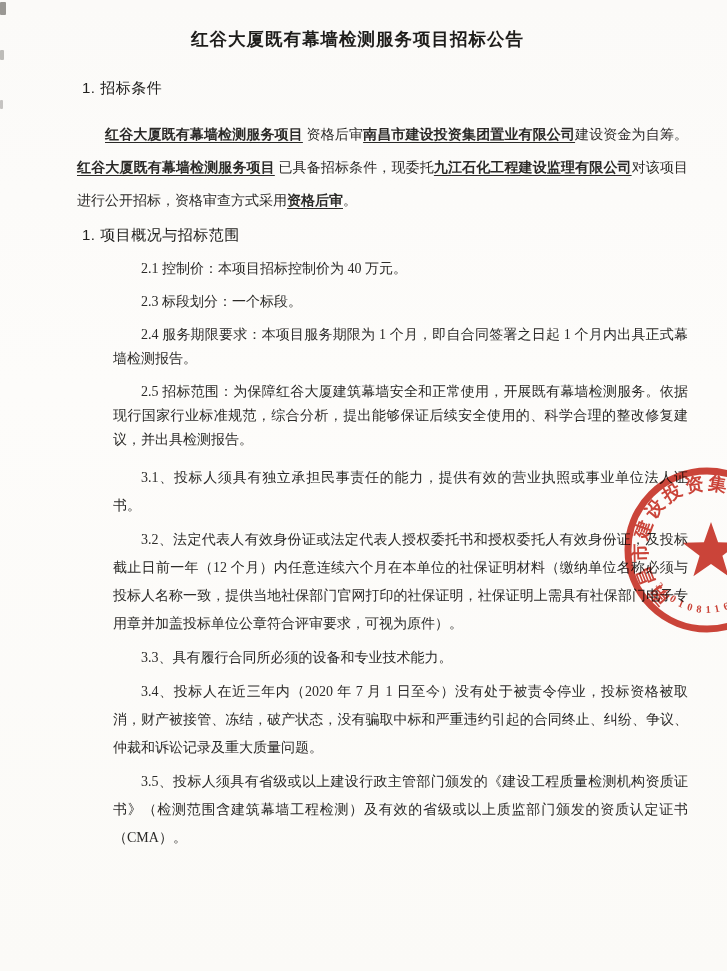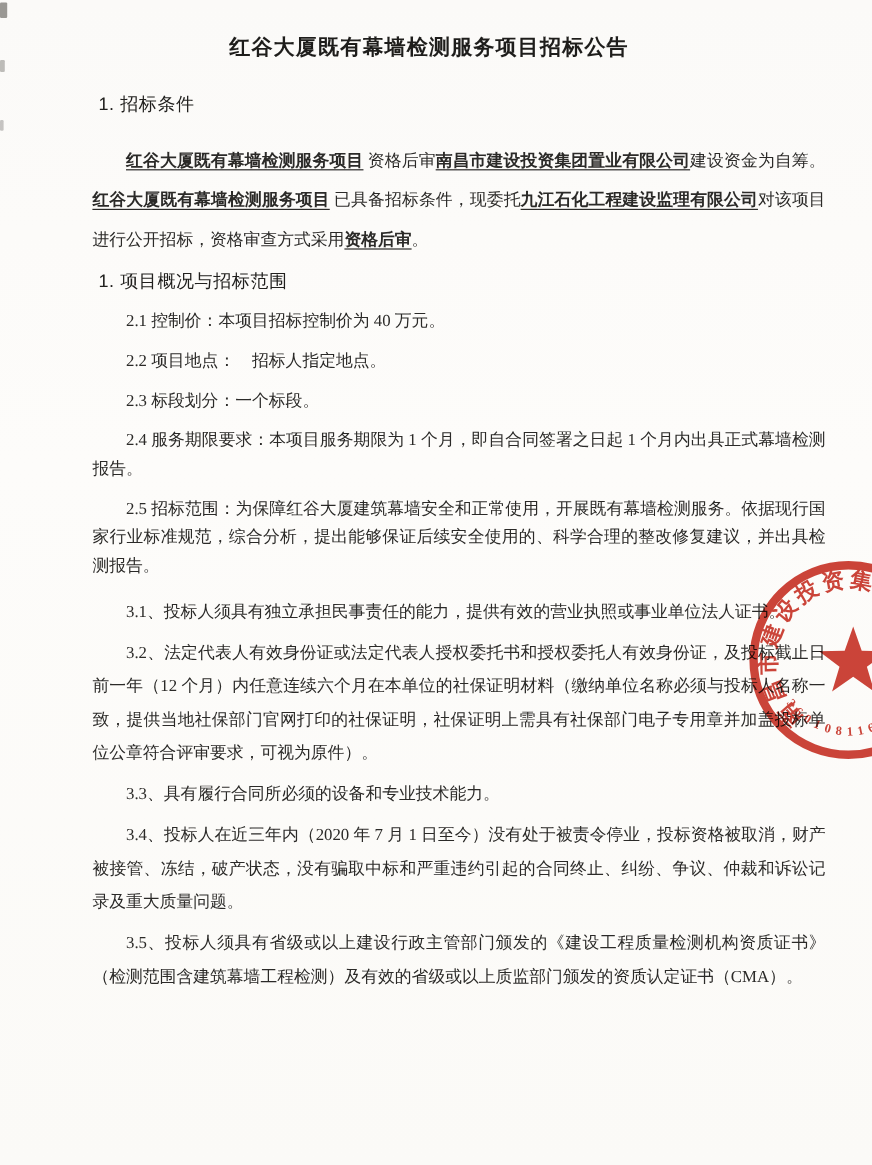--- a/index.html
+++ b/index.html
@@ -25,21 +25,21 @@
     font-family:"Liberation Sans","DejaVu Sans",sans-serif;
     line-height:20px;margin:26px 0 0 5px;letter-spacing:.5px;
   }
   .sec-heading.h2{margin-top:8px;}
   .sec-heading.h3{margin-top:6px;}
   .s1-para{
     margin:20px 0 0 0;font-size:14px;line-height:33px;
     text-align:justify;text-indent:2em;color:#2b2a28;
   }
   .s1-para .u{text-decoration:underline;text-underline-offset:3px;font-weight:600;}
-  .clauses{margin-top:12px;}
+  .clauses{margin-top:12px;margin-left:36px;}
   .clauses.s2 p{margin:0 0 9px 0;font-size:14px;line-height:24px;text-align:justify;text-indent:2em;}
   .clauses.s3 p{margin:0 0 6px 0;font-size:14px;line-height:28px;text-align:justify;text-indent:2em;}
   .stamp{
     position:absolute;left:587px;top:430px;width:240px;height:240px;
     mix-blend-mode:multiply;opacity:.92;pointer-events:none;
   }
   .stamp text{font-family:"Liberation Serif","DejaVu Serif",serif;}
   .org-arc-text{font-size:18.5px;font-weight:bold;letter-spacing:3px;}
   .serial-arc-text{font-size:10.5px;font-weight:bold;letter-spacing:4.6px;}
   .speck{position:absolute;background:#4a4742;opacity:.55;border-radius:1px;}
@@ -60,21 +60,20 @@
 
     <div>
       <div class="sec-heading h1">1. 招标条件</div>
       <p class="s1-para"><span class="u">红谷大厦既有幕墙检测服务项目</span><span> 资格后审</span><span class="u">南昌市建设投资集团置业有限公司</span><span>建设资金为自筹。</span><span class="u">红谷大厦既有幕墙检测服务项目</span><span> 已具备招标条件，现委托</span><span class="u">九江石化工程建设监理有限公司</span><span>对该项目进行公开招标，资格审查方式采用</span><span class="u">资格后审</span><span>。</span></p>
     </div>
 
     <div>
       <div class="sec-heading h2">1. 项目概况与招标范围</div>
       <div class="clauses s2">
           <p>2.1 控制价：本项目招标控制价为 40 万元。</p>
-          <p>2.2 项目地点：　招标人指定地点。</p>
           <p>2.3 标段划分：一个标段。</p>
           <p>2.4 服务期限要求：本项目服务期限为 1 个月，即自合同签署之日起 1 个月内出具正式幕墙检测报告。</p>
           <p>2.5 招标范围：为保障红谷大厦建筑幕墙安全和正常使用，开展既有幕墙检测服务。依据现行国家行业标准规范，综合分析，提出能够保证后续安全使用的、科学合理的整改修复建议，并出具检测报告。</p>
         </div>
     </div>
 
     <div>
       <div class="clauses s3">
           <p>3.1、投标人须具有独立承担民事责任的能力，提供有效的营业执照或事业单位法人证书。</p>
           <p>3.2、法定代表人有效身份证或法定代表人授权委托书和授权委托人有效身份证，及投标截止日前一年（12 个月）内任意连续六个月在本单位的社保证明材料（缴纳单位名称必须与投标人名称一致，提供当地社保部门官网打印的社保证明，社保证明上需具有社保部门电子专用章并加盖投标单位公章符合评审要求，可视为原件）。</p>

